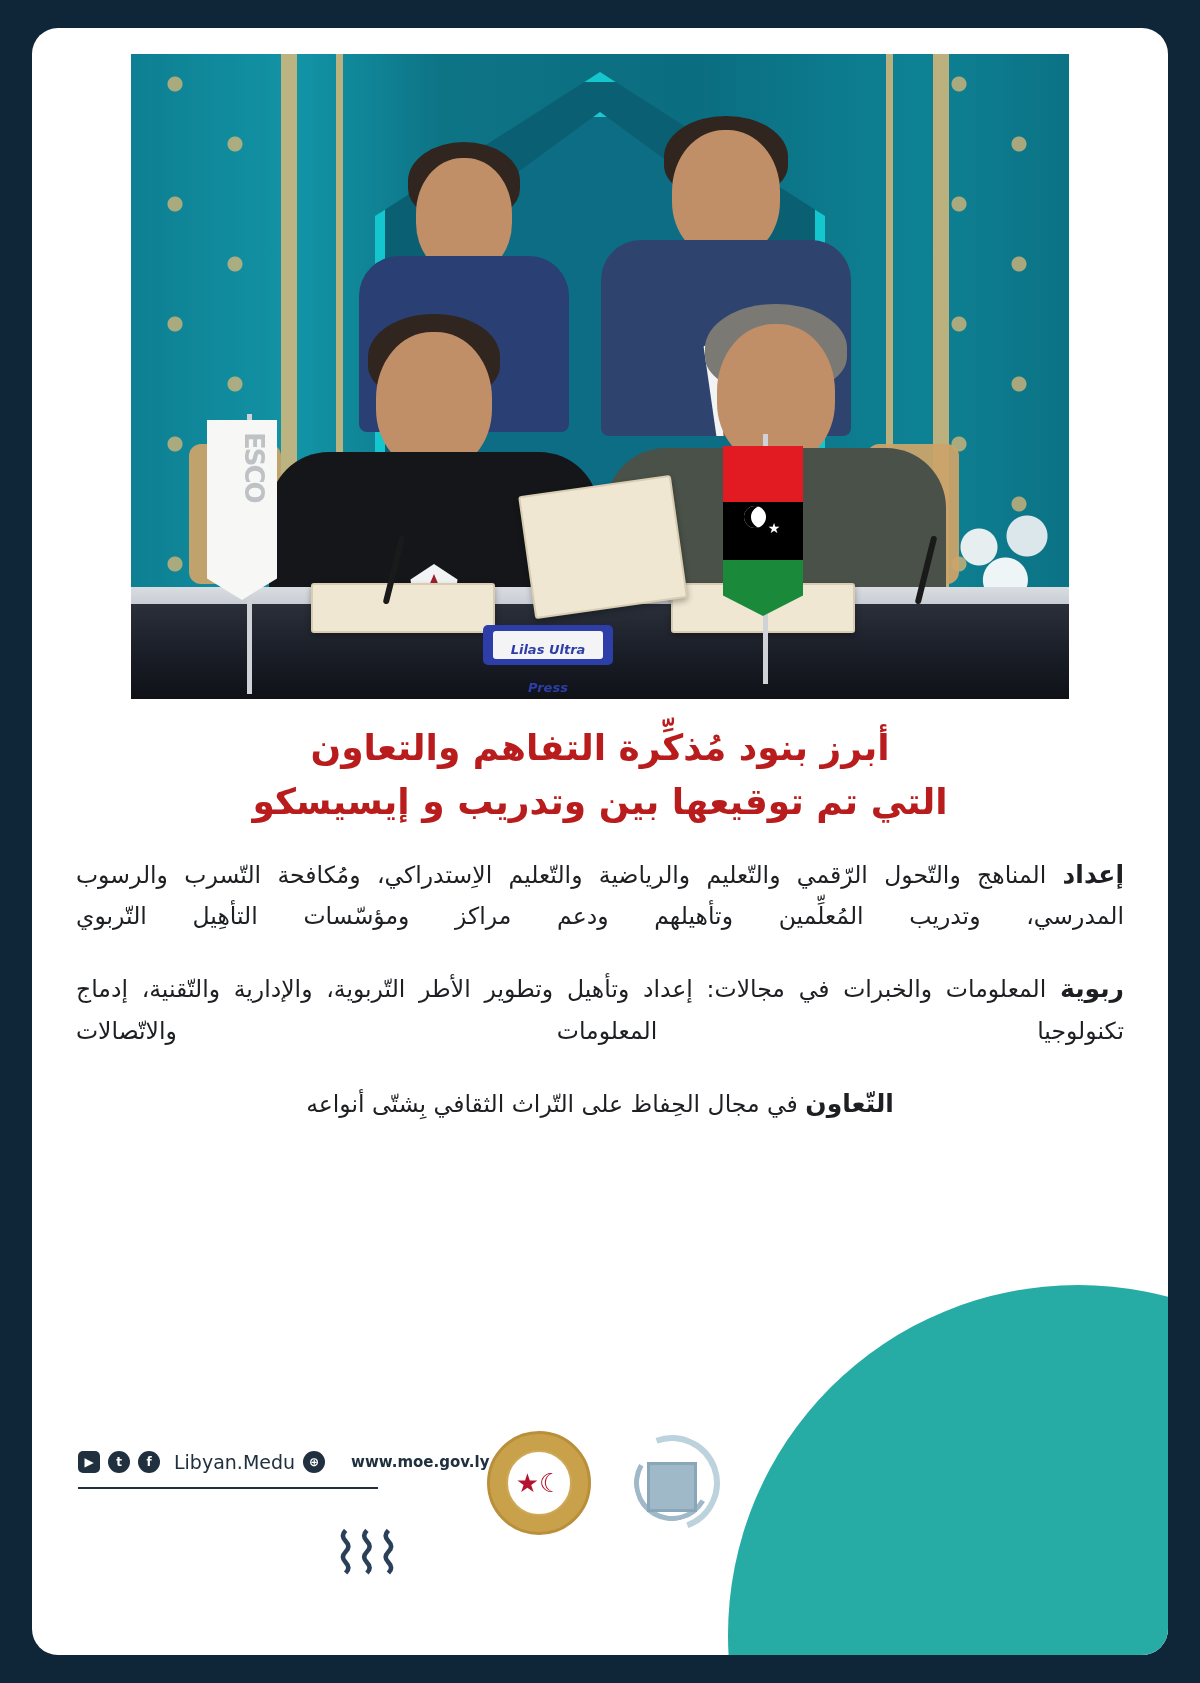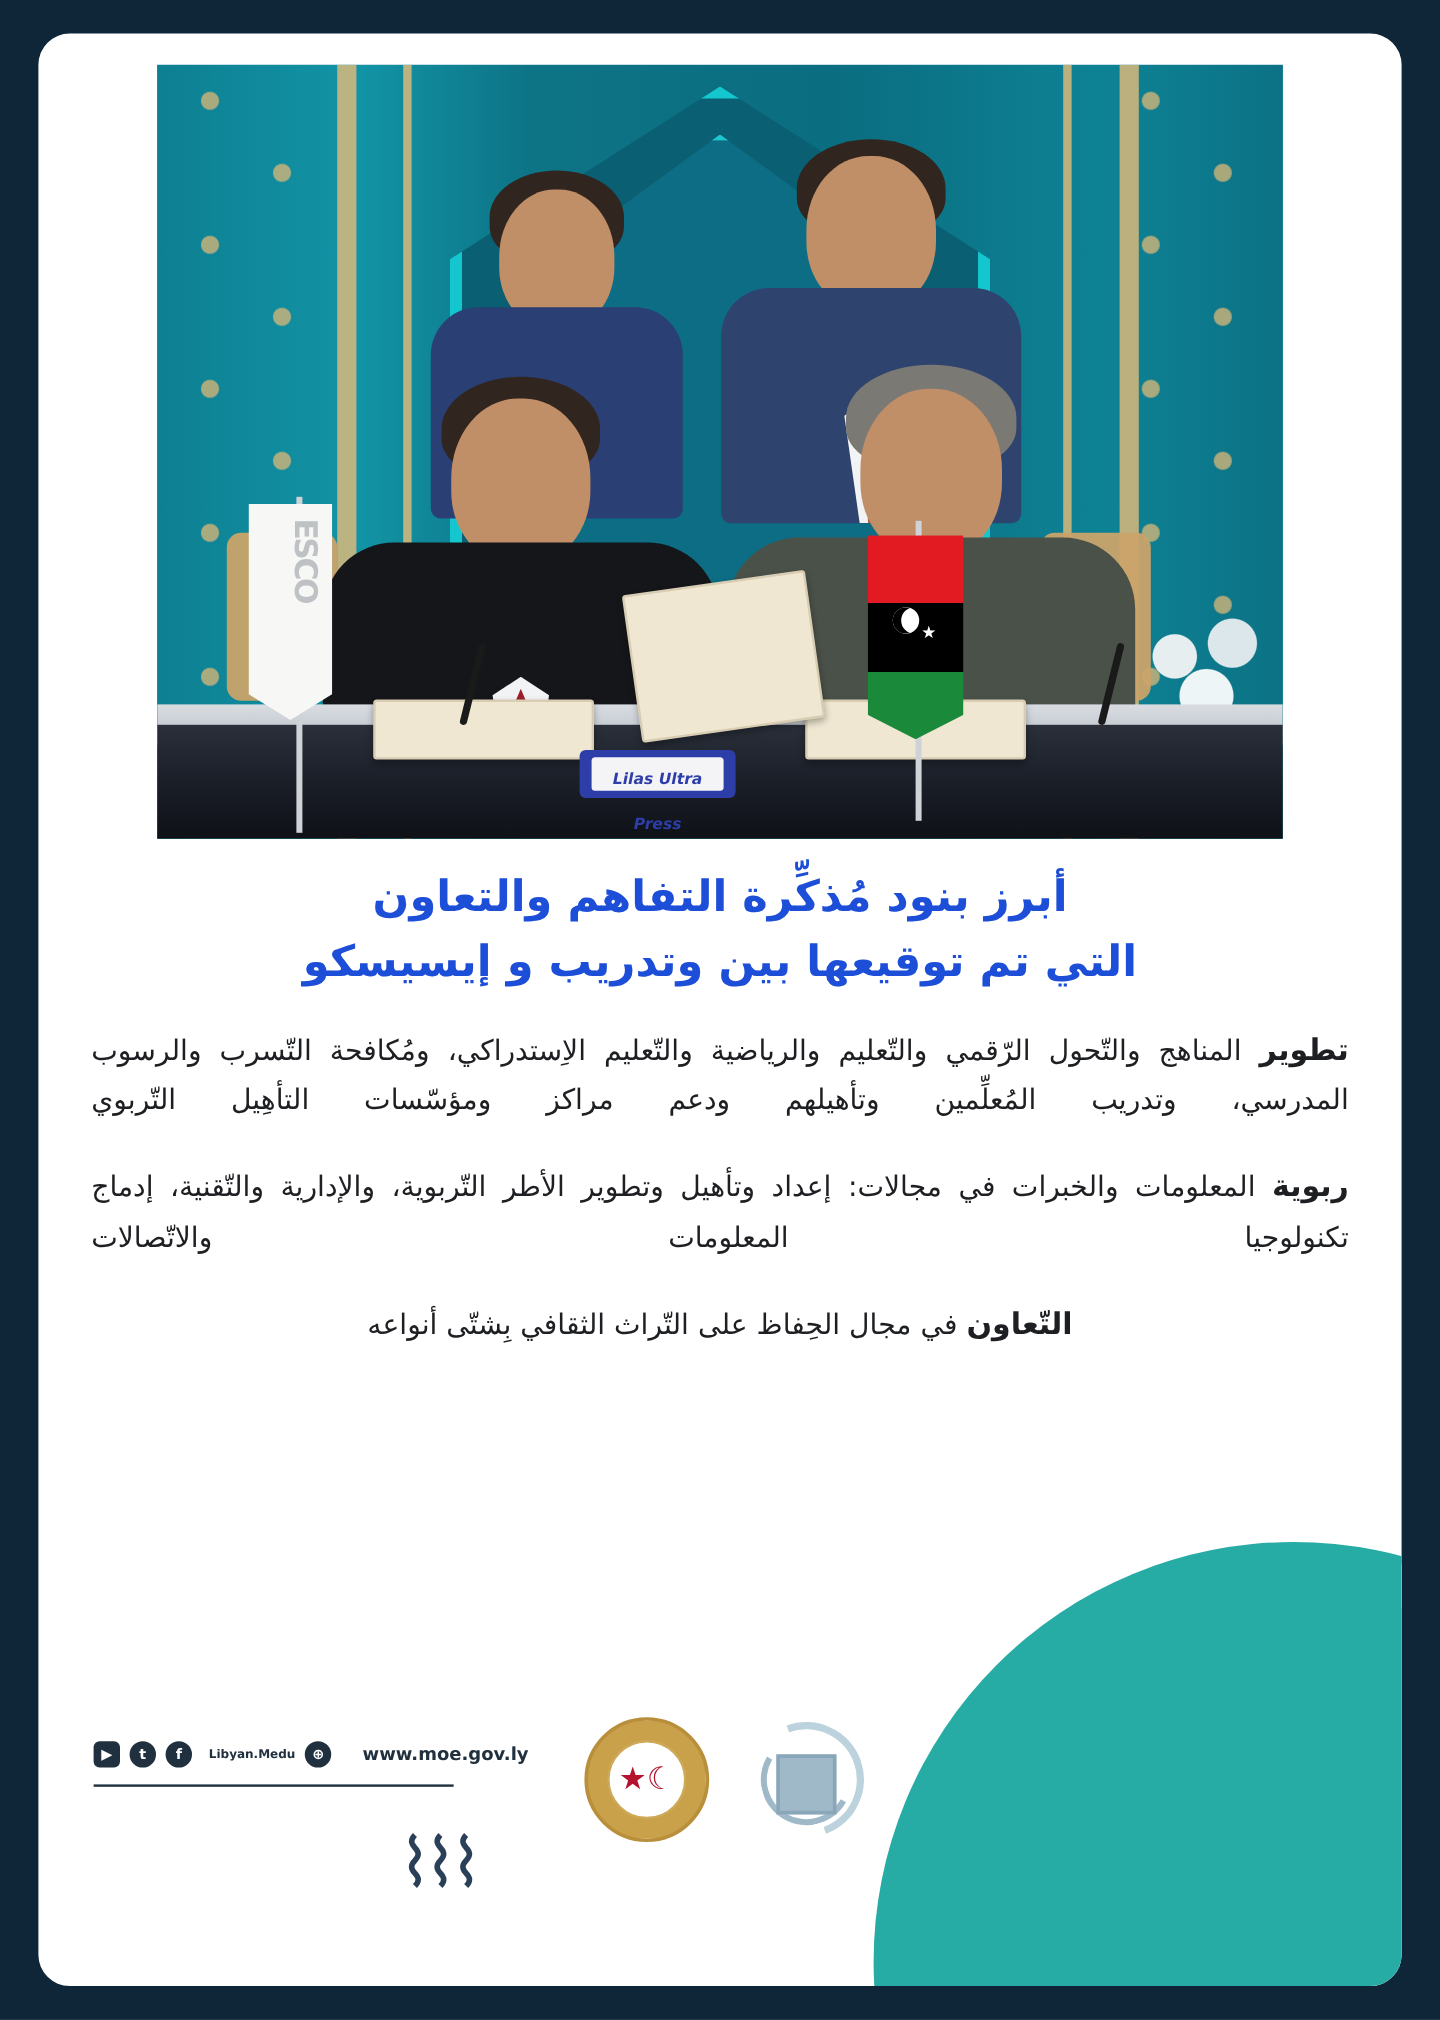--- a/index.html
+++ b/index.html
@@ -290,21 +290,21 @@
     width: 120px; height: 110px;
     background: radial-gradient(circle at 30% 40%, #e7eef0 0 18px, transparent 19px),
                 radial-gradient(circle at 70% 30%, #dbe7ea 0 20px, transparent 21px),
                 radial-gradient(circle at 52% 70%, #eef5f6 0 22px, transparent 23px);
   }
 
   
   .headline {
     margin: 22px 0 6px;
     text-align: center;
-    color: #1d4ed8;
+    color: #b91c1c;
     font-weight: bold;
     font-size: 36px;
     line-height: 1.5;
     direction: rtl;
   }
 
   
   .clauses { margin-top: 16px; }
   .clause {
     direction: rtl;
@@ -347,23 +347,23 @@
     border-radius: 5px;
     background: #20303f;
     color: #fff;
     font-size: 12px;
     line-height: 22px;
     text-align: center;
     font-weight: bold;
   }
   .sico.circle { border-radius: 50%; }
   .handle {
-    font-size: 10px;
+    font-size: 19px;
     color: #20303f;
-    font-weight: bold;
+    font-weight: normal;
     margin-left: 6px;
     direction: ltr;
   }
   .site {
     font-size: 15px;
     color: #20303f;
     font-weight: bold;
     margin-left: 18px;
     direction: ltr;
   }
@@ -539,21 +539,21 @@
         </div>
       </div>
 
       <div class="headline">
         <div>أبرز بنود مُذكِّرة التفاهم والتعاون</div>
         <div>التي تم توقيعها بين وتدريب و إيسيسكو</div>
       </div>
 
       <div class="clauses">
         <p class="clause c0">
-          <span class="lead">تطوير</span><span> المناهج والتّحول الرّقمي والتّعليم والرياضية والتّعليم الاِستدراكي، ومُكافحة التّسرب والرسوب المدرسي، وتدريب المُعلِّمين وتأهيلهم ودعم مراكز ومؤسّسات التأهِيل التّربوي</span>
+          <span class="lead">إعداد</span><span> المناهج والتّحول الرّقمي والتّعليم والرياضية والتّعليم الاِستدراكي، ومُكافحة التّسرب والرسوب المدرسي، وتدريب المُعلِّمين وتأهيلهم ودعم مراكز ومؤسّسات التأهِيل التّربوي</span>
         </p>
         <p class="clause c1">
           <span class="lead">ربوية</span><span> المعلومات والخبرات في مجالات: إعداد وتأهيل وتطوير الأطر التّربوية، والإدارية والتّقنية، إدماج تكنولوجيا المعلومات والاتّصالات</span>
         </p>
         <p class="clause c3">
           <span class="lead">التّعاون</span><span> في مجال الحِفاظ على التّراث الثقافي بِشتّى أنواعه</span>
         </p>
       </div>
     </div>
 

